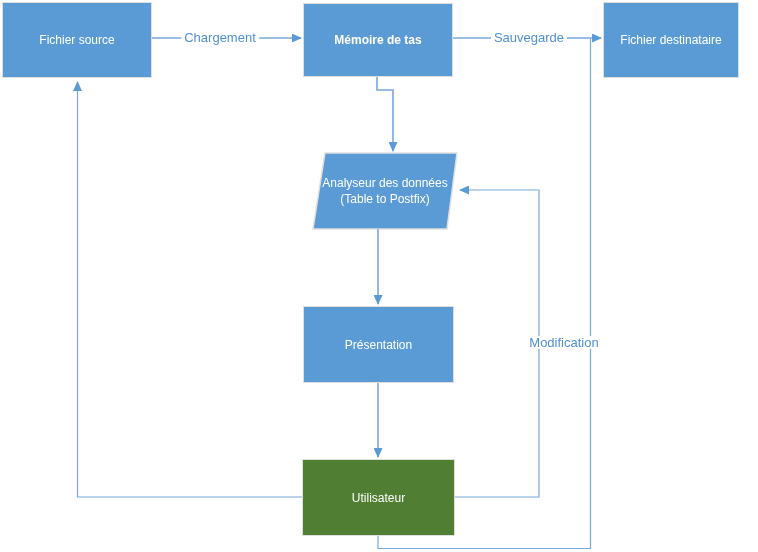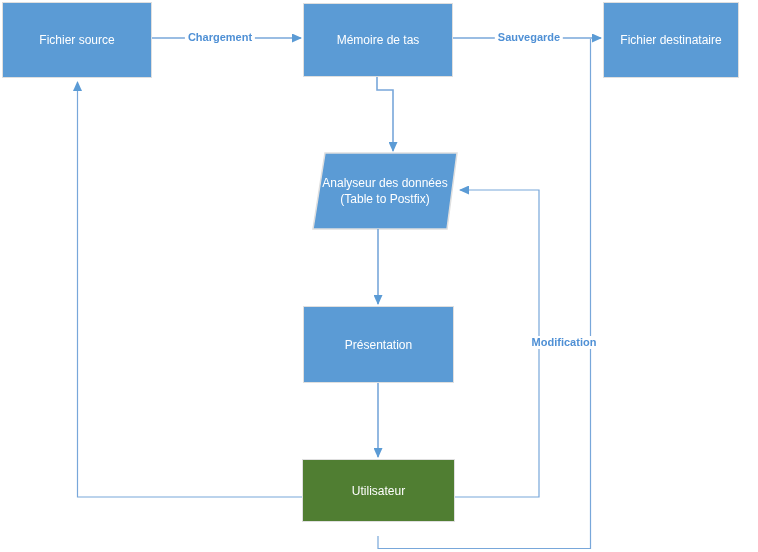--- a/index.html
+++ b/index.html
@@ -64,25 +64,24 @@
     background: transparent;
     border: none;
     justify-content: flex-end;
   }
   .node .lines { width: 100%; }
   .edge-label {
     position: absolute;
     transform: translateX(-50%);
     background: var(--background);
     color: var(--edge-label);
-    font-size: 11px;
+    font-size: 13px;
     line-height: 13px;
     padding: 0 3px;
     white-space: nowrap;
-    font-weight: bold;
   }
 </style>
 </head>
 <body>
 
 <div class="canvas">
 
   <svg class="wires" width="758" height="552" viewBox="0 0 758 552">
     <defs>
       <marker id="arr" viewBox="0 0 10 9" refX="9" refY="4.5" markerWidth="10" markerHeight="9" orient="auto" markerUnits="userSpaceOnUse">
@@ -106,42 +105,42 @@
 
     <path class="wire loop" d="M378,536 V548.5 H590.5 V39"></path>
 
     <path class="wire loop" d="M302,497 H77.5 V82" marker-end="url(#arr)"></path>
   </svg>
 
   <div class="node box" style="left:2px; top:2px; width:150px; height:76px;">
     <span>Fichier source</span>
   </div>
 
-  <div class="node box" style="left:303px; top:3px; width:150px; height:74px;">
+  <div class="node box" style="left:303px; top:3px; width:150px; height:74px;font-weight:bold;">
     <div class="lines">
       <div>Mémoire de tas</div>
     </div>
   </div>
 
   <div class="node box" style="left:603px; top:2px; width:136px; height:76px;">
     <span>Fichier destinataire</span>
   </div>
 
   <div class="node para-text" style="left:313px; top:153px; width:144px; height:76px;">
     <div class="lines">
       <div>Analyseur des données</div>
       <div>(Table to Postfix)</div>
     </div>
   </div>
 
   <div class="node box" style="left:303px; top:306px; width:151px; height:77px;">
     <span>Présentation</span>
   </div>
 
-  <div class="node user" style="left:302px; top:459px; width:153px; height:63px;">
+  <div class="node user" style="left:302px; top:459px; width:153px; height:77px;">
     <span>Utilisateur</span>
   </div>
 
   <div class="edge-label" style="left:220px; top:31px;">Chargement</div>
   <div class="edge-label" style="left:529px; top:31px;">Sauvegarde</div>
   <div class="edge-label" style="left:564px; top:336px;">Modification</div>
 
 </div>
 
 </body></html>

